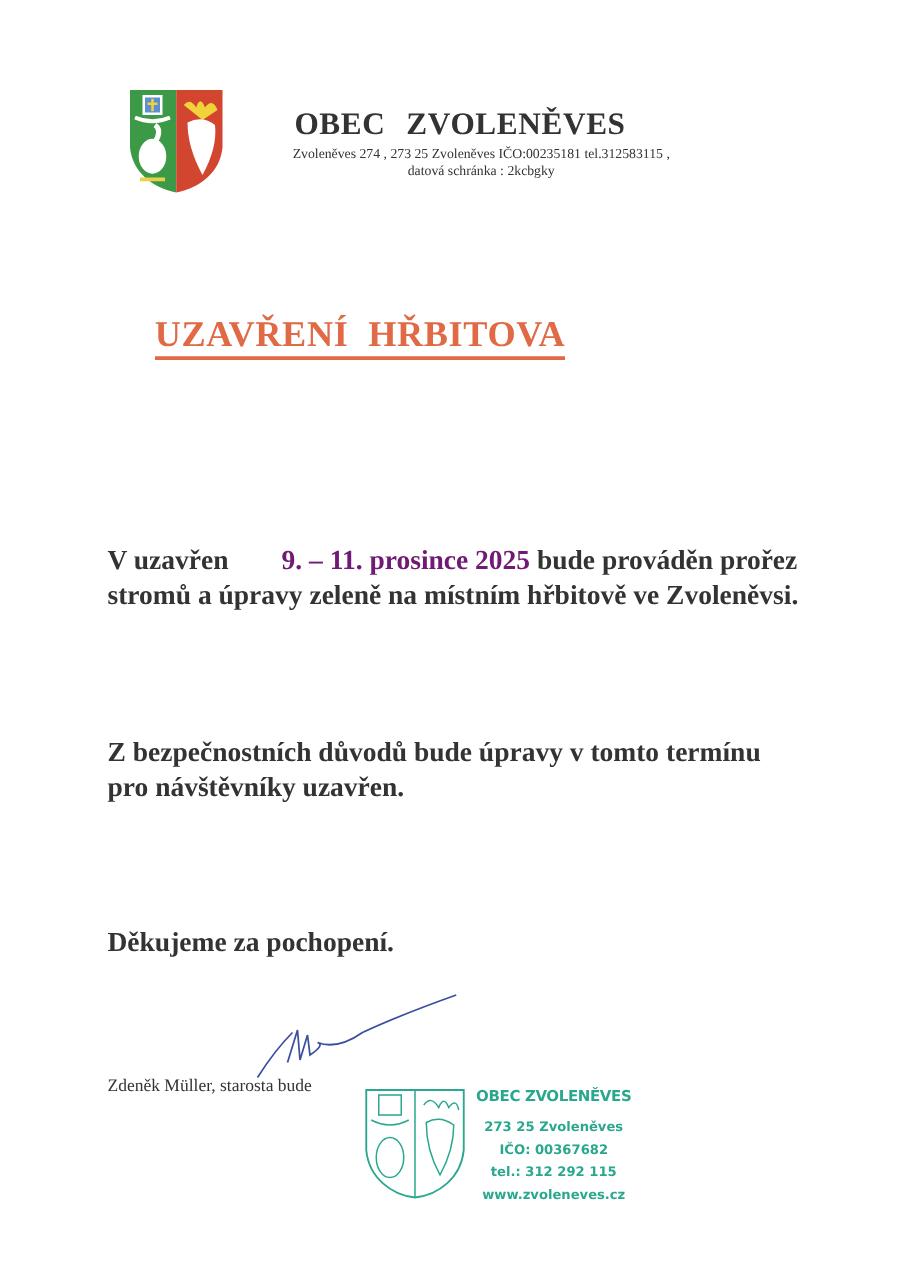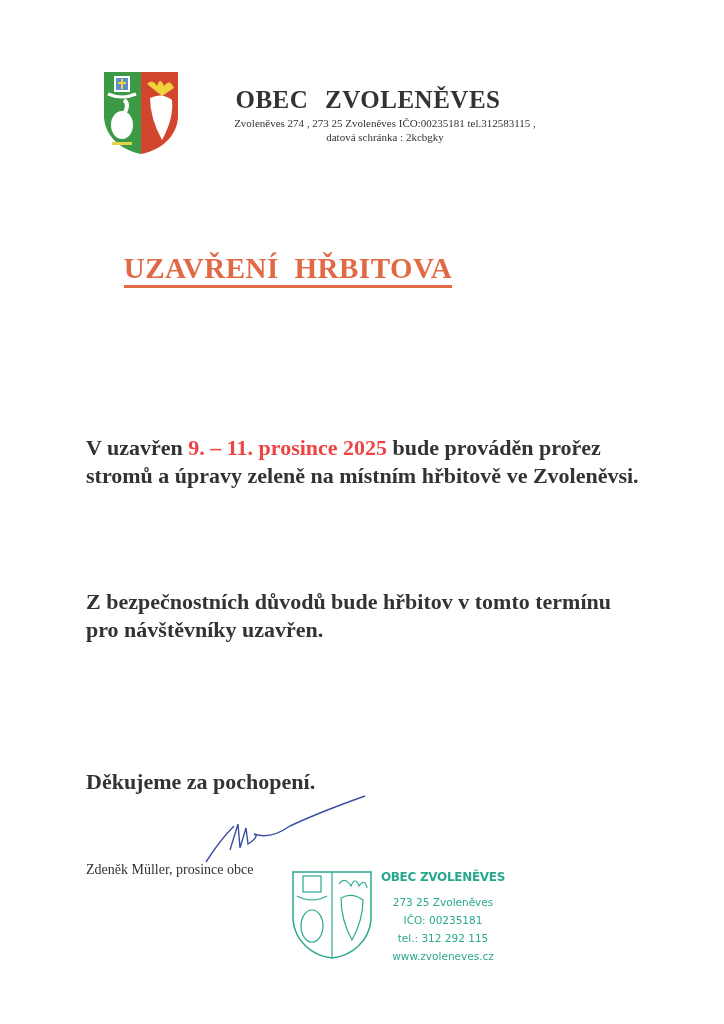--- a/index.html
+++ b/index.html
@@ -24,33 +24,33 @@
     left: 0; top: 252px; width: 576px; text-align: center;
     font-size: 29px; font-weight: bold; color: #e06a45; letter-spacing: 0.5px;
   }
   #title span { border-bottom: 3px solid #e06a45; padding-bottom: 1px; word-spacing: 8px; }
   
   .para {
     left: 86px; width: 560px; font-size: 22px; font-weight: bold; line-height: 28px; color: #333;
   }
   #p1 { top: 434px; }
   #p2 { top: 588px; }
-  #p3 { top: 768px; }
-  .accent { color: #ef4444; }
+  #p3 { top: 740px; }
+  .accent { color: #701a75; margin-left: 37px; }
   
   #signature { left: 200px; top: 790px; width: 170px; height: 75px; }
   #signatory { left: 86px; top: 862px; font-size: 14px; color: #333; }
   
   #stamp-coat { left: 291px; top: 868px; width: 82px; height: 92px; }
   #stamp-text {
     left: 378px; top: 870px; width: 130px; font-family: "DejaVu Sans", sans-serif;
     color: #2aa88e; text-align: center;
   }
   #stamp-text .s-name { font-size: 12px; font-weight: bold; margin-bottom: 9px; letter-spacing: -0.3px; }
-  #stamp-text .s-line { font-size: 10.5px; font-weight: normal; line-height: 18px; }
+  #stamp-text .s-line { font-size: 10.5px; font-weight: bold; line-height: 18px; }
 </style>
 </head>
 <body>
 
 <svg id="coat" class="abs" viewBox="0 0 78 86">
   <path d="M2 2 H39 V84 C20 80 4 68 2 48 Z" fill="#3c9a46"></path>
   <path d="M39 2 H76 V48 C74 68 58 80 39 84 Z" fill="#d2452f"></path>
 
   <rect x="12" y="6" width="16" height="16" fill="#ffffff"></rect>
   <rect x="14" y="8" width="12" height="12" fill="#5b8fd0"></rect>
@@ -72,39 +72,39 @@
   <div>Zvoleněves 274 , 273 25 Zvoleněves    IČO:00235181   tel.312583115 ,</div>
   <div>datová schránka : 2kcbgky</div>
 </div>
 
 <div id="title" class="abs">
   <span>UZAVŘENÍ  HŘBITOVA</span>
 </div>
 
 <div id="p1" class="abs para"><span>V uzavřen </span><span class="accent">9. – 11. prosince 2025</span><span> bude prováděn prořez stromů a úpravy zeleně na místním hřbitově ve Zvoleněvsi.</span></div>
 
-<div id="p2" class="abs para">Z bezpečnostních důvodů bude hřbitov v tomto termínu pro návštěvníky uzavřen.</div>
+<div id="p2" class="abs para">Z bezpečnostních důvodů bude úpravy v tomto termínu pro návštěvníky uzavřen.</div>
 
 <div id="p3" class="abs para">Děkujeme za pochopení.</div>
 
 <svg id="signature" class="abs" viewBox="0 0 170 75">
   <path d="M6 72 Q20 50 34 36 M30 60 L38 34 L40 58 L46 38 L48 54 Q60 46 54 44 Q70 50 90 36 Q120 22 165 6" stroke="#3b4fa0" stroke-width="1.4" fill="none"></path>
 </svg>
 
-<div id="signatory" class="abs">Zdeněk Müller, prosince obce</div>
+<div id="signatory" class="abs">Zdeněk Müller, starosta bude</div>
 
 <svg id="stamp-coat" class="abs" viewBox="0 0 82 92">
   <path d="M2 4 H80 V52 C78 74 60 88 41 90 C22 88 4 74 2 52 Z" fill="none" stroke="#2aa88e" stroke-width="1.5"></path>
   <line x1="41" y1="4" x2="41" y2="90" stroke="#2aa88e" stroke-width="1.2"></line>
   <rect x="12" y="8" width="18" height="16" fill="none" stroke="#2aa88e" stroke-width="1.2"></rect>
   <path d="M6 28 Q21 36 36 28" stroke="#2aa88e" stroke-width="1.2" fill="none"></path>
   <ellipse cx="21" cy="58" rx="11" ry="16" fill="none" stroke="#2aa88e" stroke-width="1.2"></ellipse>
   <path d="M48 16 Q54 8 60 18 Q64 8 68 18 Q74 10 76 20" stroke="#2aa88e" stroke-width="1.2" fill="none"></path>
   <path d="M50 30 Q61 24 72 32 Q72 52 61 72 Q50 52 50 30 Z" fill="none" stroke="#2aa88e" stroke-width="1.2"></path>
 </svg>
 
 <div id="stamp-text" class="abs">
   <div class="s-name">OBEC ZVOLENĚVES</div>
   <div class="s-line">273 25 Zvoleněves</div>
-  <div class="s-line">IČO: 00235181</div>
+  <div class="s-line">IČO: 00367682</div>
   <div class="s-line">tel.: 312 292 115</div>
   <div class="s-line">www.zvoleneves.cz</div>
 </div>
 
 </body></html>

